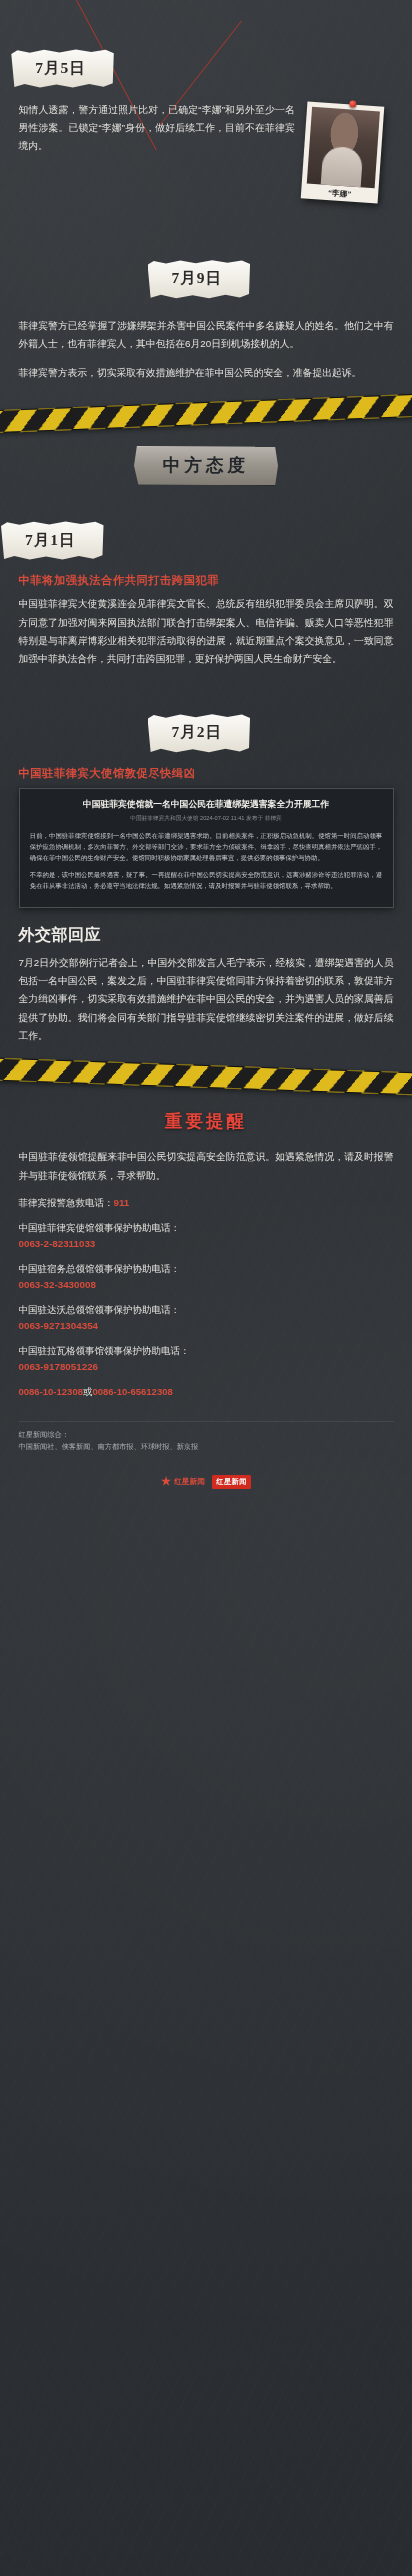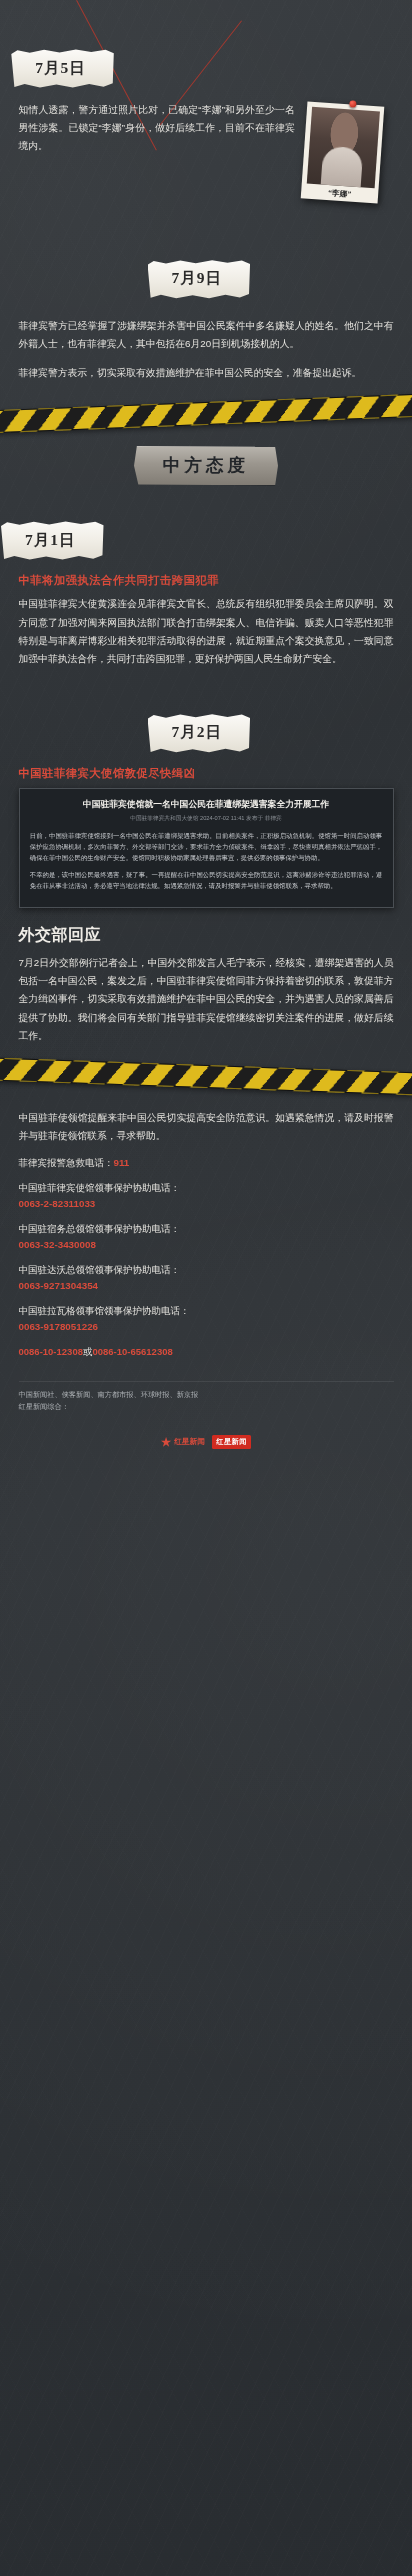--- a/index.html
+++ b/index.html
@@ -286,20 +286,21 @@
       </div>
 
       <div class="sub-head">外交部回应</div>
       <p class="body-text">7月2日外交部例行记者会上，中国外交部发言人毛宁表示，经核实，遭绑架遇害的人员包括一名中国公民，案发之后，中国驻菲律宾使馆同菲方保持着密切的联系，敦促菲方全力缉凶事件，切实采取有效措施维护在菲中国公民的安全，并为遇害人员的家属善后提供了协助。我们将会同有关部门指导驻菲宾使馆继续密切关注案件的进展，做好后续工作。</p>
     </div>
 
     <div class="tape-wrap">
       <div class="tape t2"></div>
     </div>
 
+    <div class="notice-title">重要提醒</div>
 
     <div class="pad">
       <p class="body-text">中国驻菲使领馆提醒来菲中国公民切实提高安全防范意识。如遇紧急情况，请及时报警并与驻菲使领馆联系，寻求帮助。</p>
 
       <div class="phone-block">
         <span class="phone-label">菲律宾报警急救电话：</span><span class="phone-num">911</span>
       </div>
 
       <div class="phone-block">
         <div class="phone-label">中国驻菲律宾使馆领事保护协助电话：</div>
@@ -320,22 +321,22 @@
 
       <div class="phone-block">
         <div class="phone-inline">
           <span class="hot">0086-10-12308</span><span>或</span><span class="hot">0086-10-65612308</span>
         </div>
       </div>
     </div>
 
     <div class="footer">
       <div class="sep"></div>
+      <div>红星新闻综合：</div>
       <div>中国新闻社、侠客新闻、南方都市报、环球时报、新京报</div>
-      <div>红星新闻综合：</div>
     </div>
 
     <div class="logos">
       <div class="logo-star">
         <span class="glyph">★</span>
         <span>红星新闻</span>
       </div>
       <div class="logo-red">红星新闻</div>
     </div>
 

